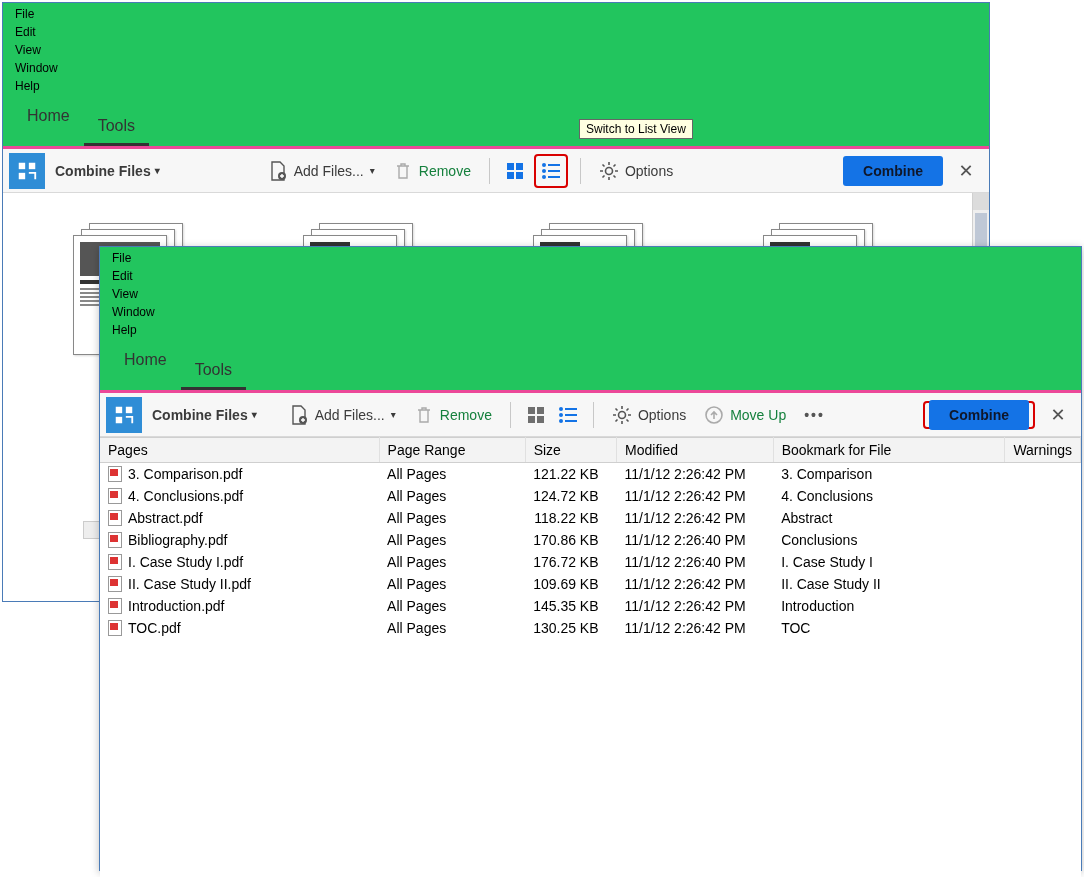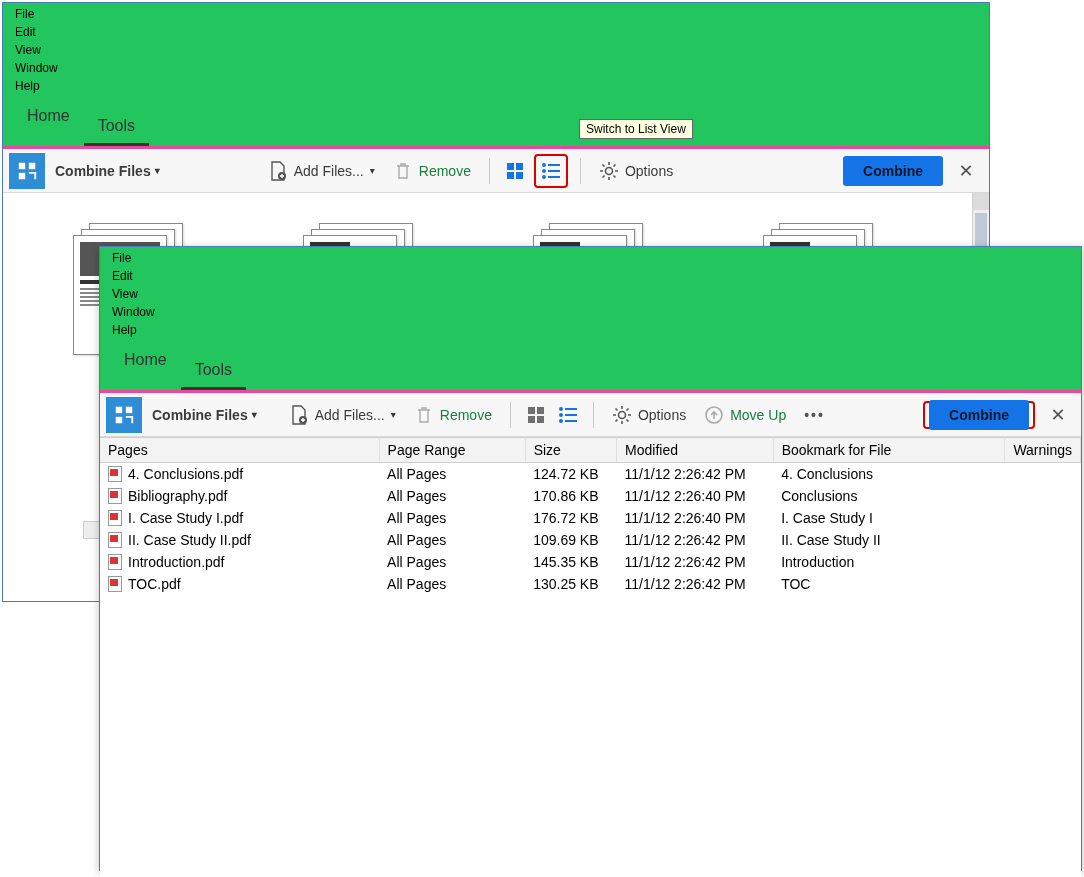--- a/index.html
+++ b/index.html
@@ -437,25 +437,41 @@
           <th>Pages</th>
           <th>Page Range</th>
           <th>Size</th>
           <th>Modified</th>
           <th>Bookmark for File</th>
           <th>Warnings</th>
         </tr>
       </thead>
       <tbody id="file-rows">
           <tr>
+            <td><span class="pdf-icon"></span>3. Comparison.pdf</td>
+            <td>All Pages</td>
+            <td class="size-col">121.22 KB</td>
+            <td>11/1/12 2:26:42 PM</td>
+            <td>3. Comparison</td>
+            <td></td>
+          </tr>
+          <tr>
             <td><span class="pdf-icon"></span>4. Conclusions.pdf</td>
             <td>All Pages</td>
             <td class="size-col">124.72 KB</td>
             <td>11/1/12 2:26:42 PM</td>
             <td>4. Conclusions</td>
+            <td></td>
+          </tr>
+          <tr>
+            <td><span class="pdf-icon"></span>Abstract.pdf</td>
+            <td>All Pages</td>
+            <td class="size-col">118.22 KB</td>
+            <td>11/1/12 2:26:42 PM</td>
+            <td>Abstract</td>
             <td></td>
           </tr>
           <tr>
             <td><span class="pdf-icon"></span>Bibliography.pdf</td>
             <td>All Pages</td>
             <td class="size-col">170.86 KB</td>
             <td>11/1/12 2:26:40 PM</td>
             <td>Conclusions</td>
             <td></td>
           </tr>

